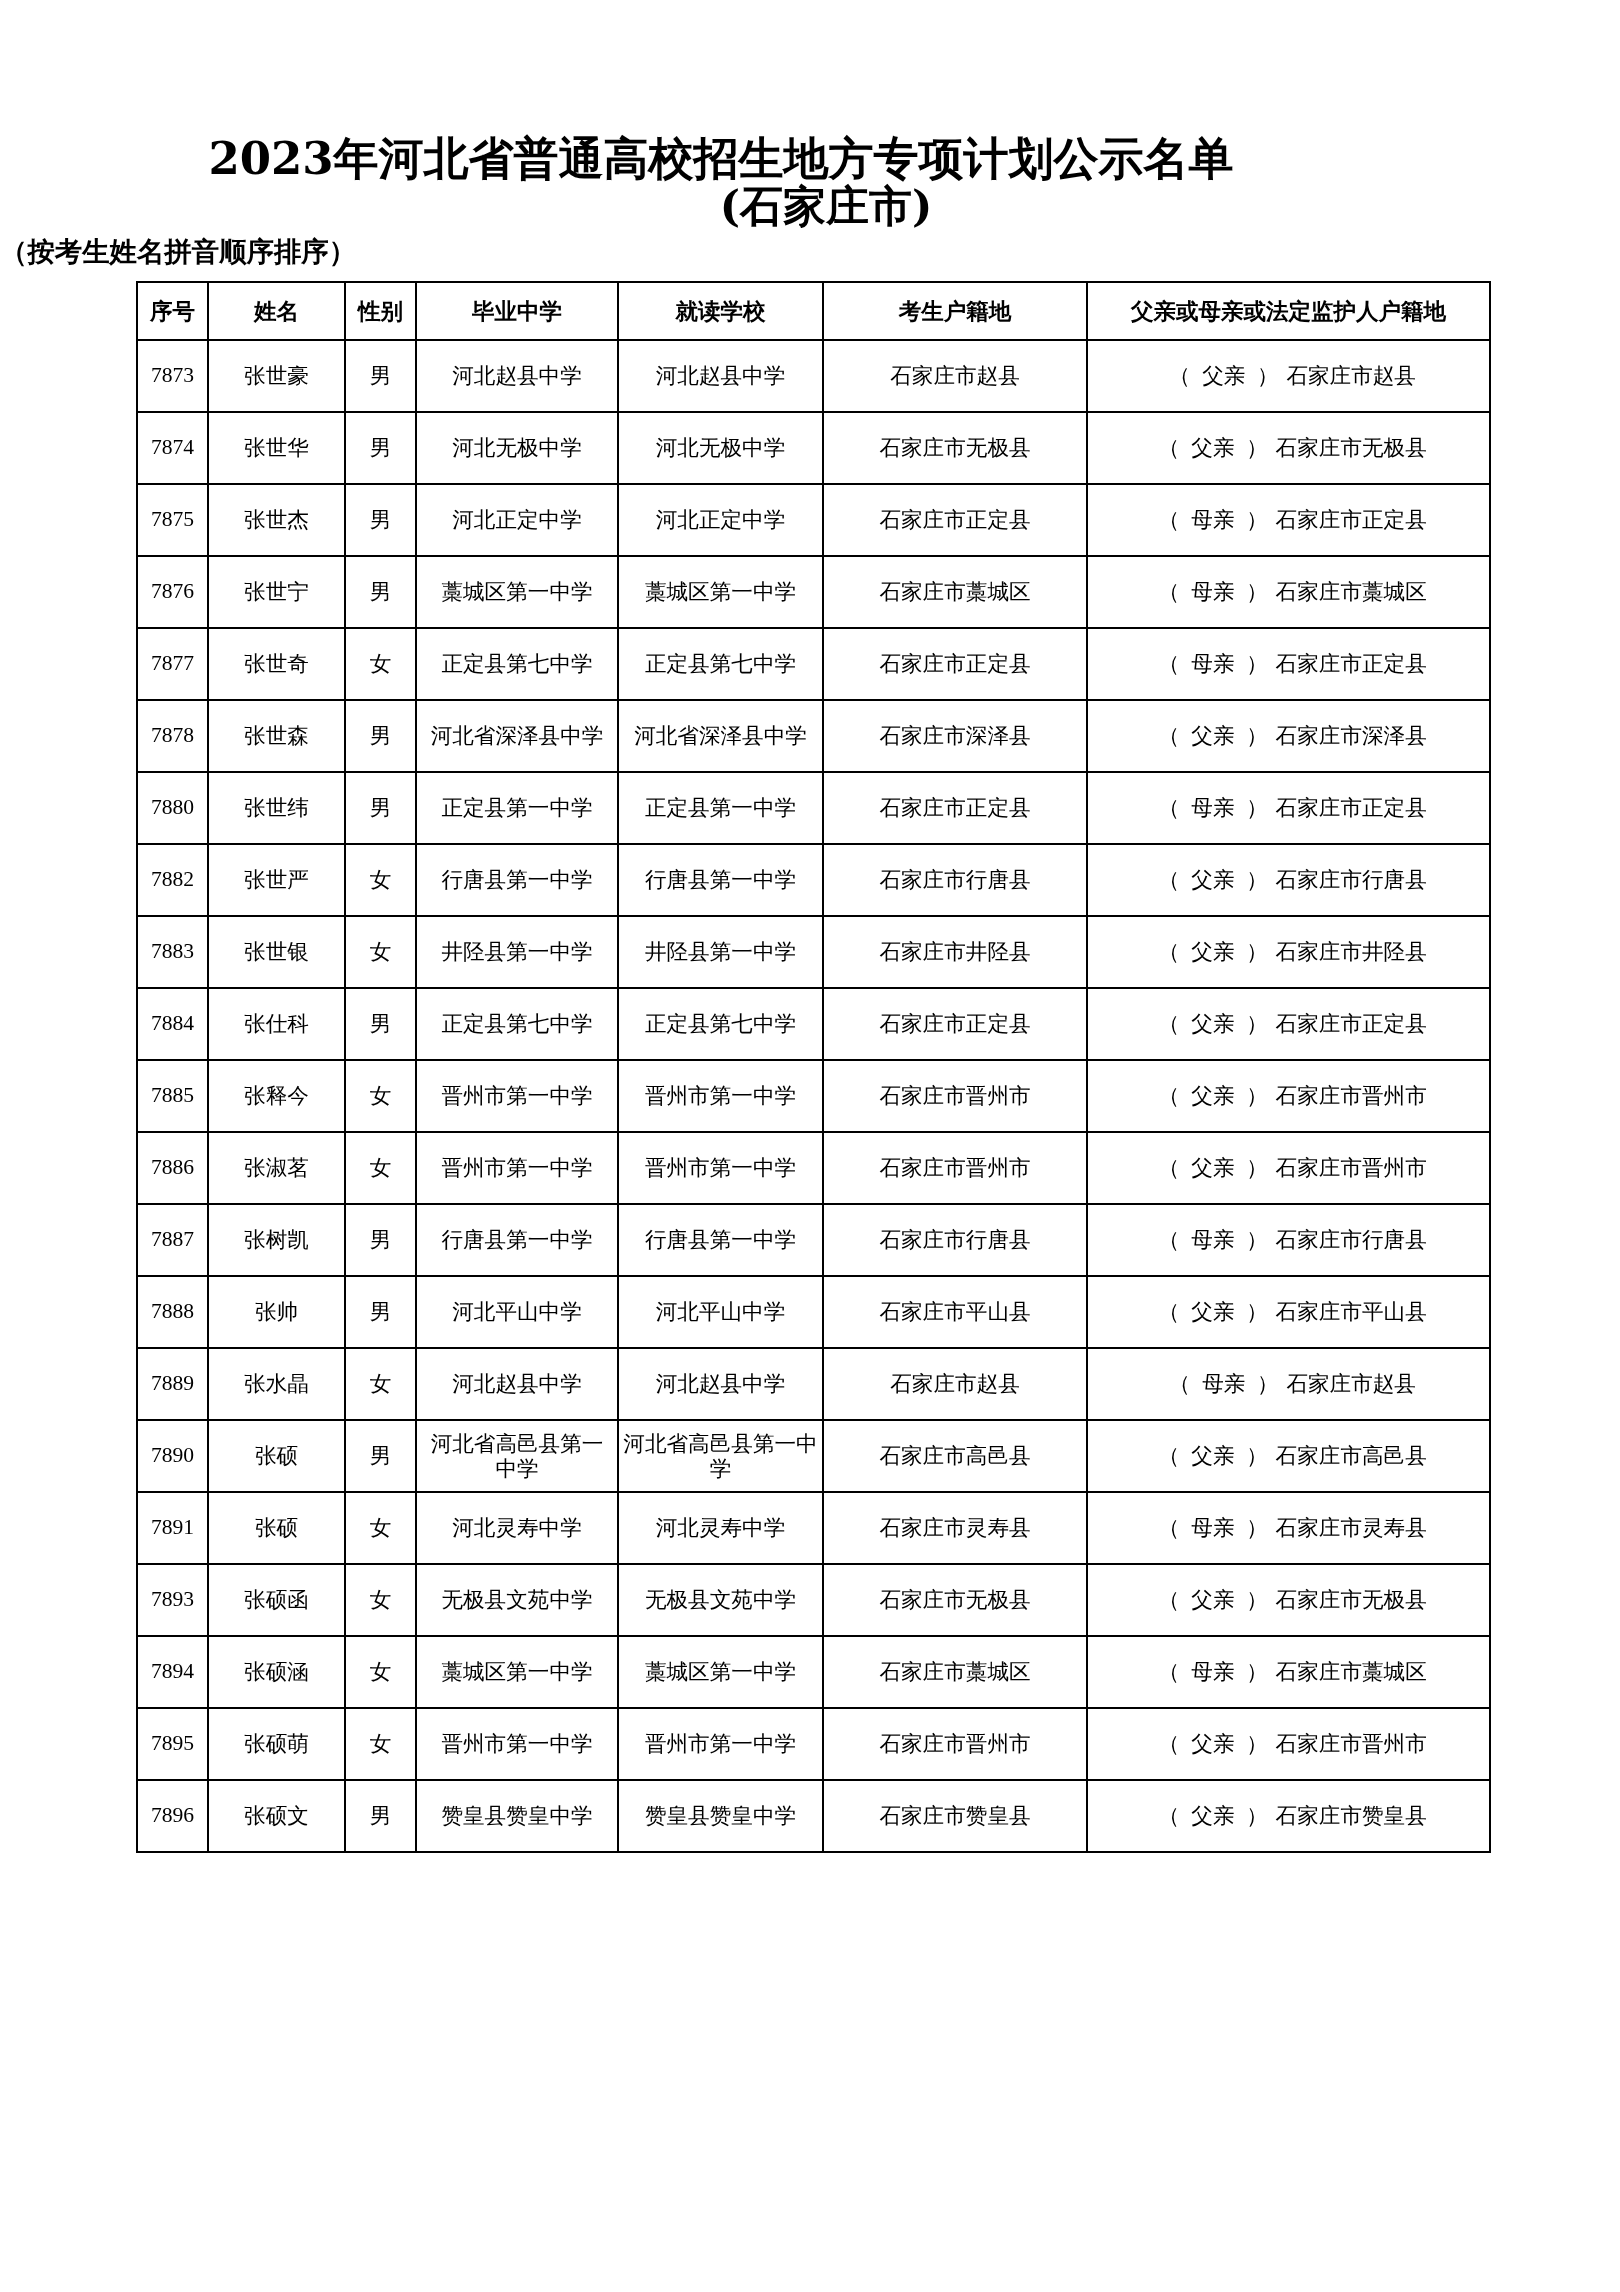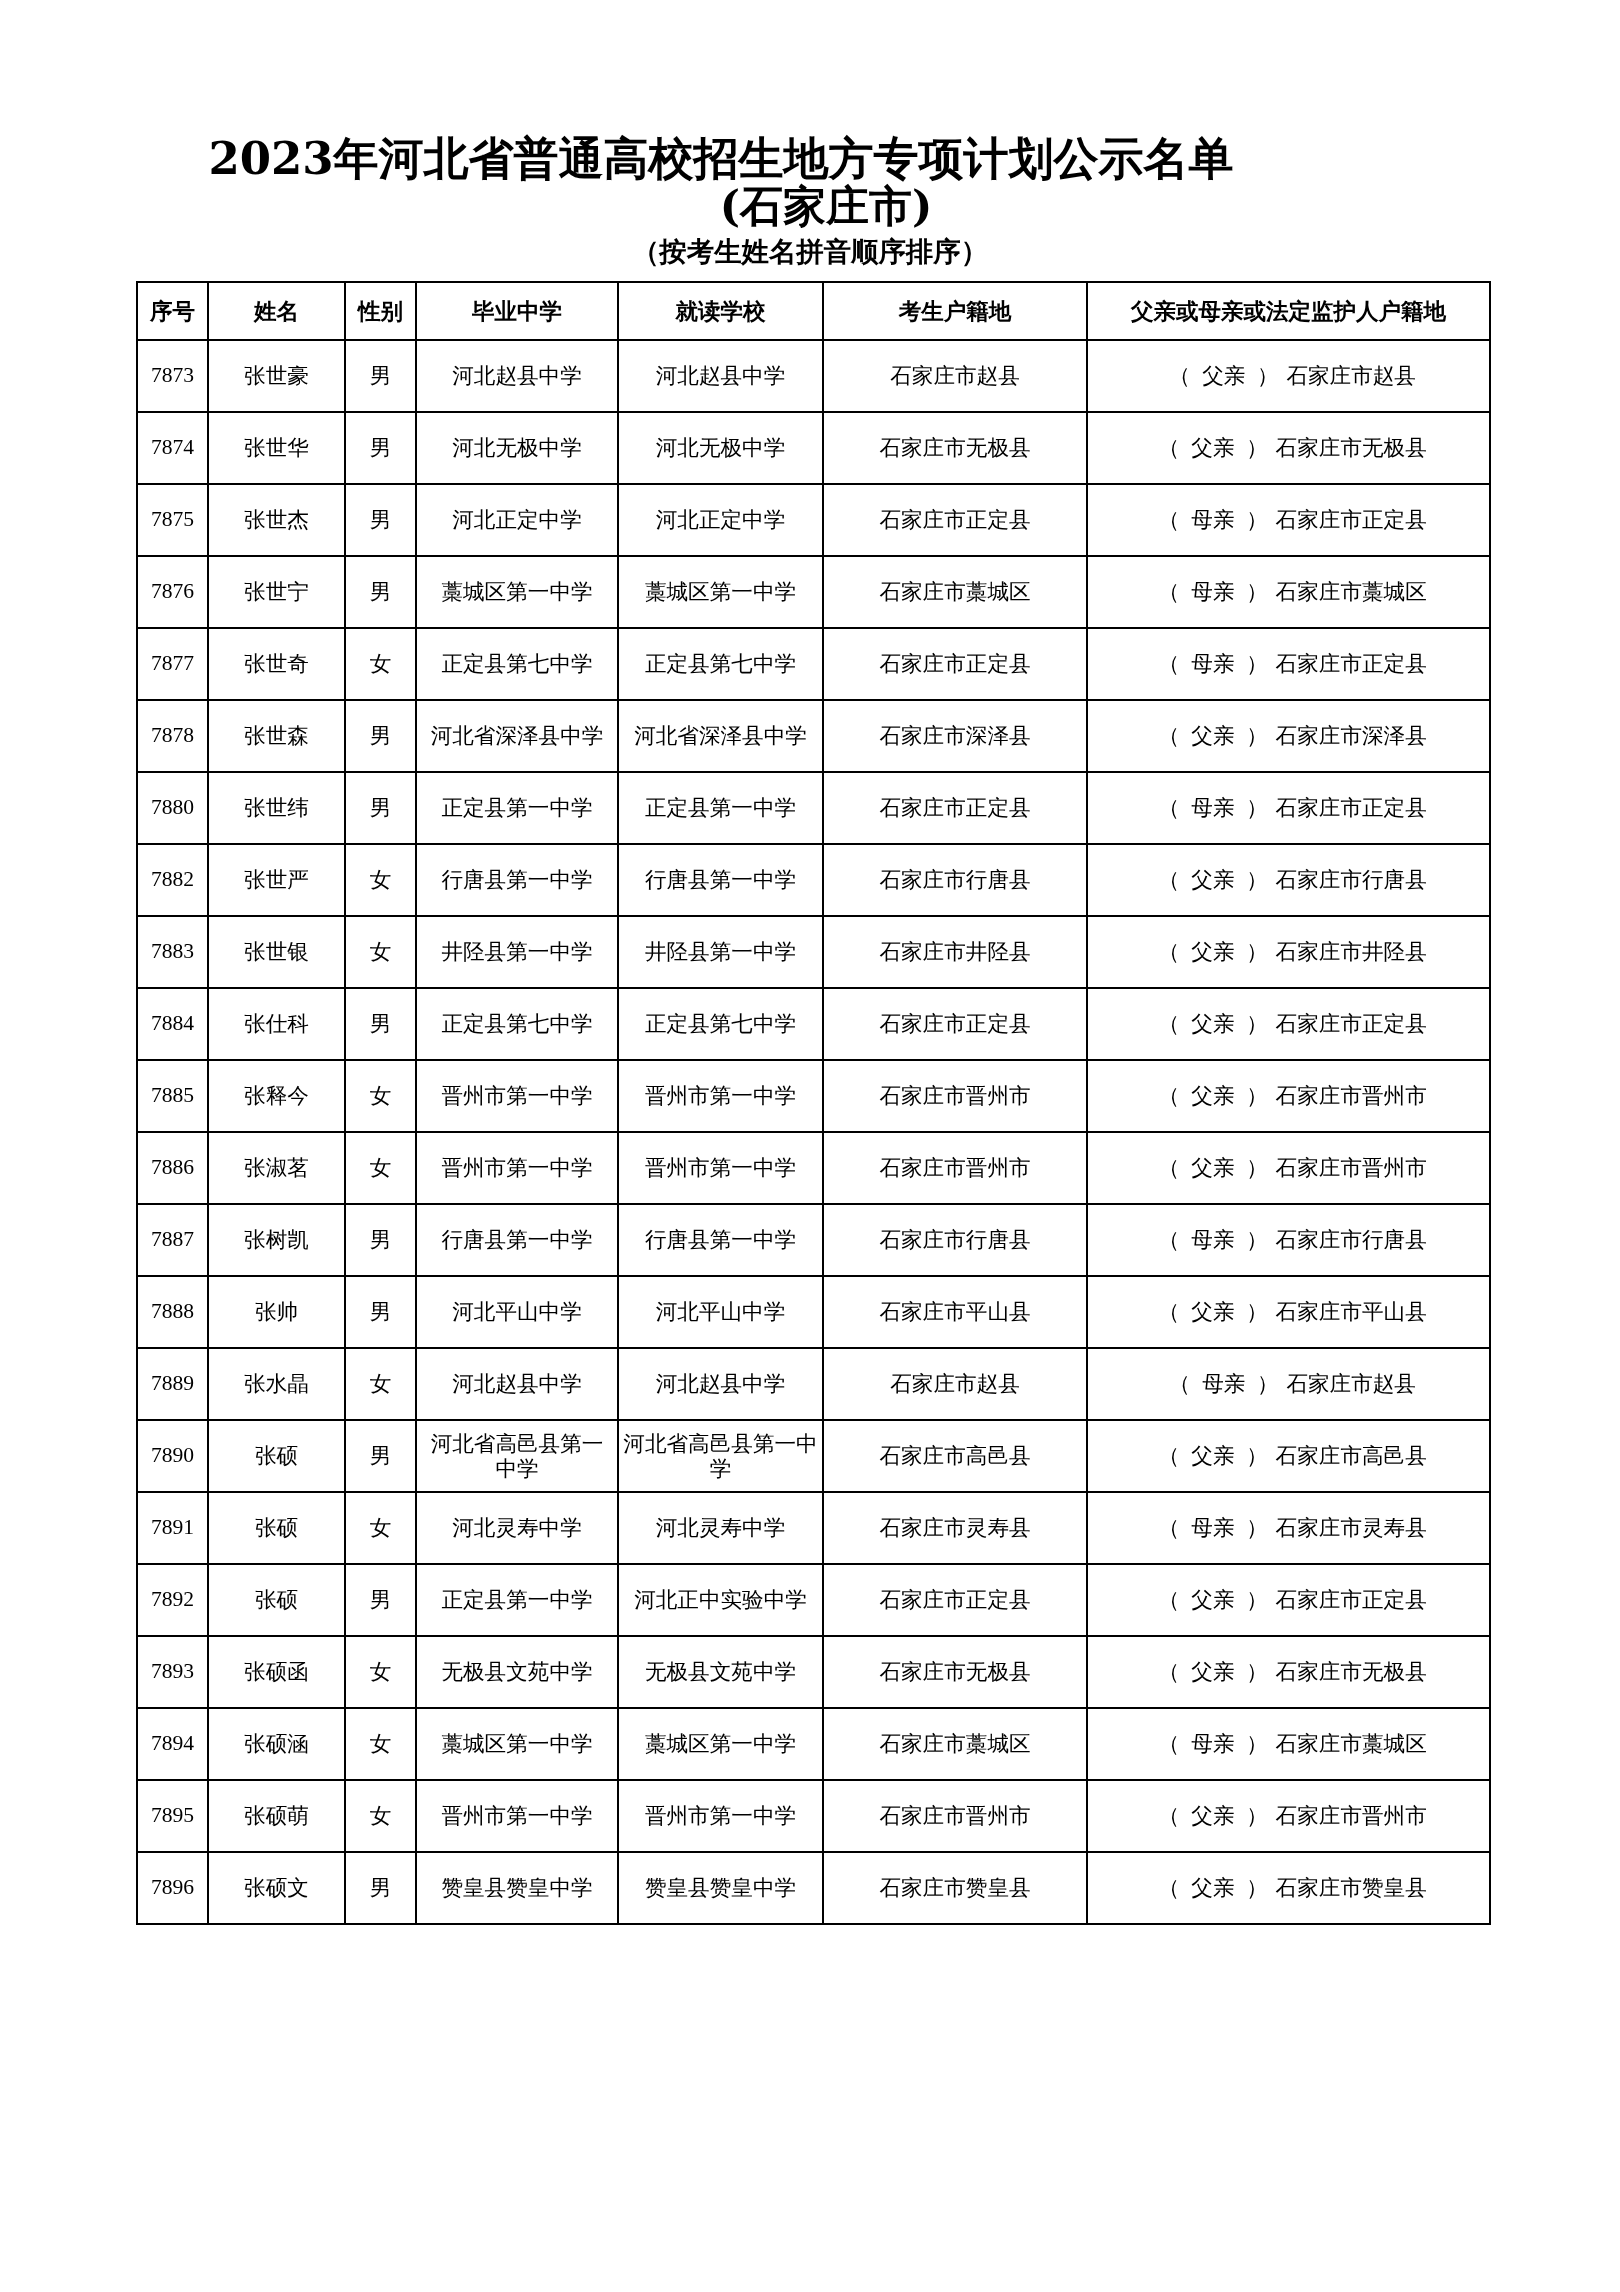--- a/index.html
+++ b/index.html
@@ -1,19 +1,19 @@
 <!DOCTYPE html>
 <html><head>
 <meta charset="utf-8">
 <style>
   html, body { margin: 0; padding: 0; background: #ffffff; }
   body { width: 1620px; height: 2293px; position: relative; font-family: "DejaVu Serif", "Liberation Serif", serif; color: #000; overflow: hidden; }
   .title { position: absolute; left: 0; width: 1442px; text-align: center; top: 133px; font-size: 45px; font-weight: bold; line-height: 51px; letter-spacing: 0px; }
   .subtitle { position: absolute; left: 16px; width: 1620px; text-align: center; top: 182px; font-size: 43px; font-weight: bold; line-height: 49px; }
-  .note { position: absolute; left: 0; width: 1620px; text-align: center; top: 235px; font-size: 27.4px; font-weight: bold; line-height: 33px; }
+  .note { position: absolute; left: 0; width: 1620px; text-align: left; top: 235px; font-size: 27.4px; font-weight: bold; line-height: 33px; }
   table.roster { position: absolute; left: 136px; top: 281px; border-collapse: collapse; table-layout: fixed; width: 1352px; }
   table.roster th, table.roster td { border: 2.9px solid #000; text-align: center; vertical-align: middle; padding: 0 3.9px; overflow: hidden; }
   table.roster th { height: 56px; font-size: 22.5px; font-weight: bold; font-family: Liberation Sans, sans-serif; }
   table.roster td { height: 70px; font-size: 21.6px; line-height: 25.5px; font-weight: normal; }
   td.num { font-family: "Liberation Serif", "DejaVu Serif", serif; font-size: 20.6px; }
   td.parent .rel-open, td.parent .rel-close { padding: 0 7.8px; }
   td.parent .rel-label { padding: 0 3.9px; }
   col.c1 { width: 71px; } col.c2 { width: 137px; } col.c3 { width: 71px; } col.c4 { width: 202px; }
   col.c5 { width: 205px; } col.c6 { width: 264px; } col.c7 { width: 403px; }
 </style>
@@ -193,29 +193,20 @@
       <tr>
         <td class="num">7891</td>
         <td>张硕</td>
         <td>女</td>
         <td>河北灵寿中学</td>
         <td>河北灵寿中学</td>
         <td>石家庄市灵寿县</td>
         <td class="parent"><span class="rel-open">（</span><span class="rel-label">母亲</span><span class="rel-close">）</span><span>石家庄市灵寿县</span></td>
       </tr>
       <tr>
-        <td class="num">7892</td>
-        <td>张硕</td>
-        <td>男</td>
-        <td>正定县第一中学</td>
-        <td>河北正中实验中学</td>
-        <td>石家庄市正定县</td>
-        <td class="parent"><span class="rel-open">（</span><span class="rel-label">父亲</span><span class="rel-close">）</span><span>石家庄市正定县</span></td>
-      </tr>
-      <tr>
         <td class="num">7893</td>
         <td>张硕函</td>
         <td>女</td>
         <td>无极县文苑中学</td>
         <td>无极县文苑中学</td>
         <td>石家庄市无极县</td>
         <td class="parent"><span class="rel-open">（</span><span class="rel-label">父亲</span><span class="rel-close">）</span><span>石家庄市无极县</span></td>
       </tr>
       <tr>
         <td class="num">7894</td>

